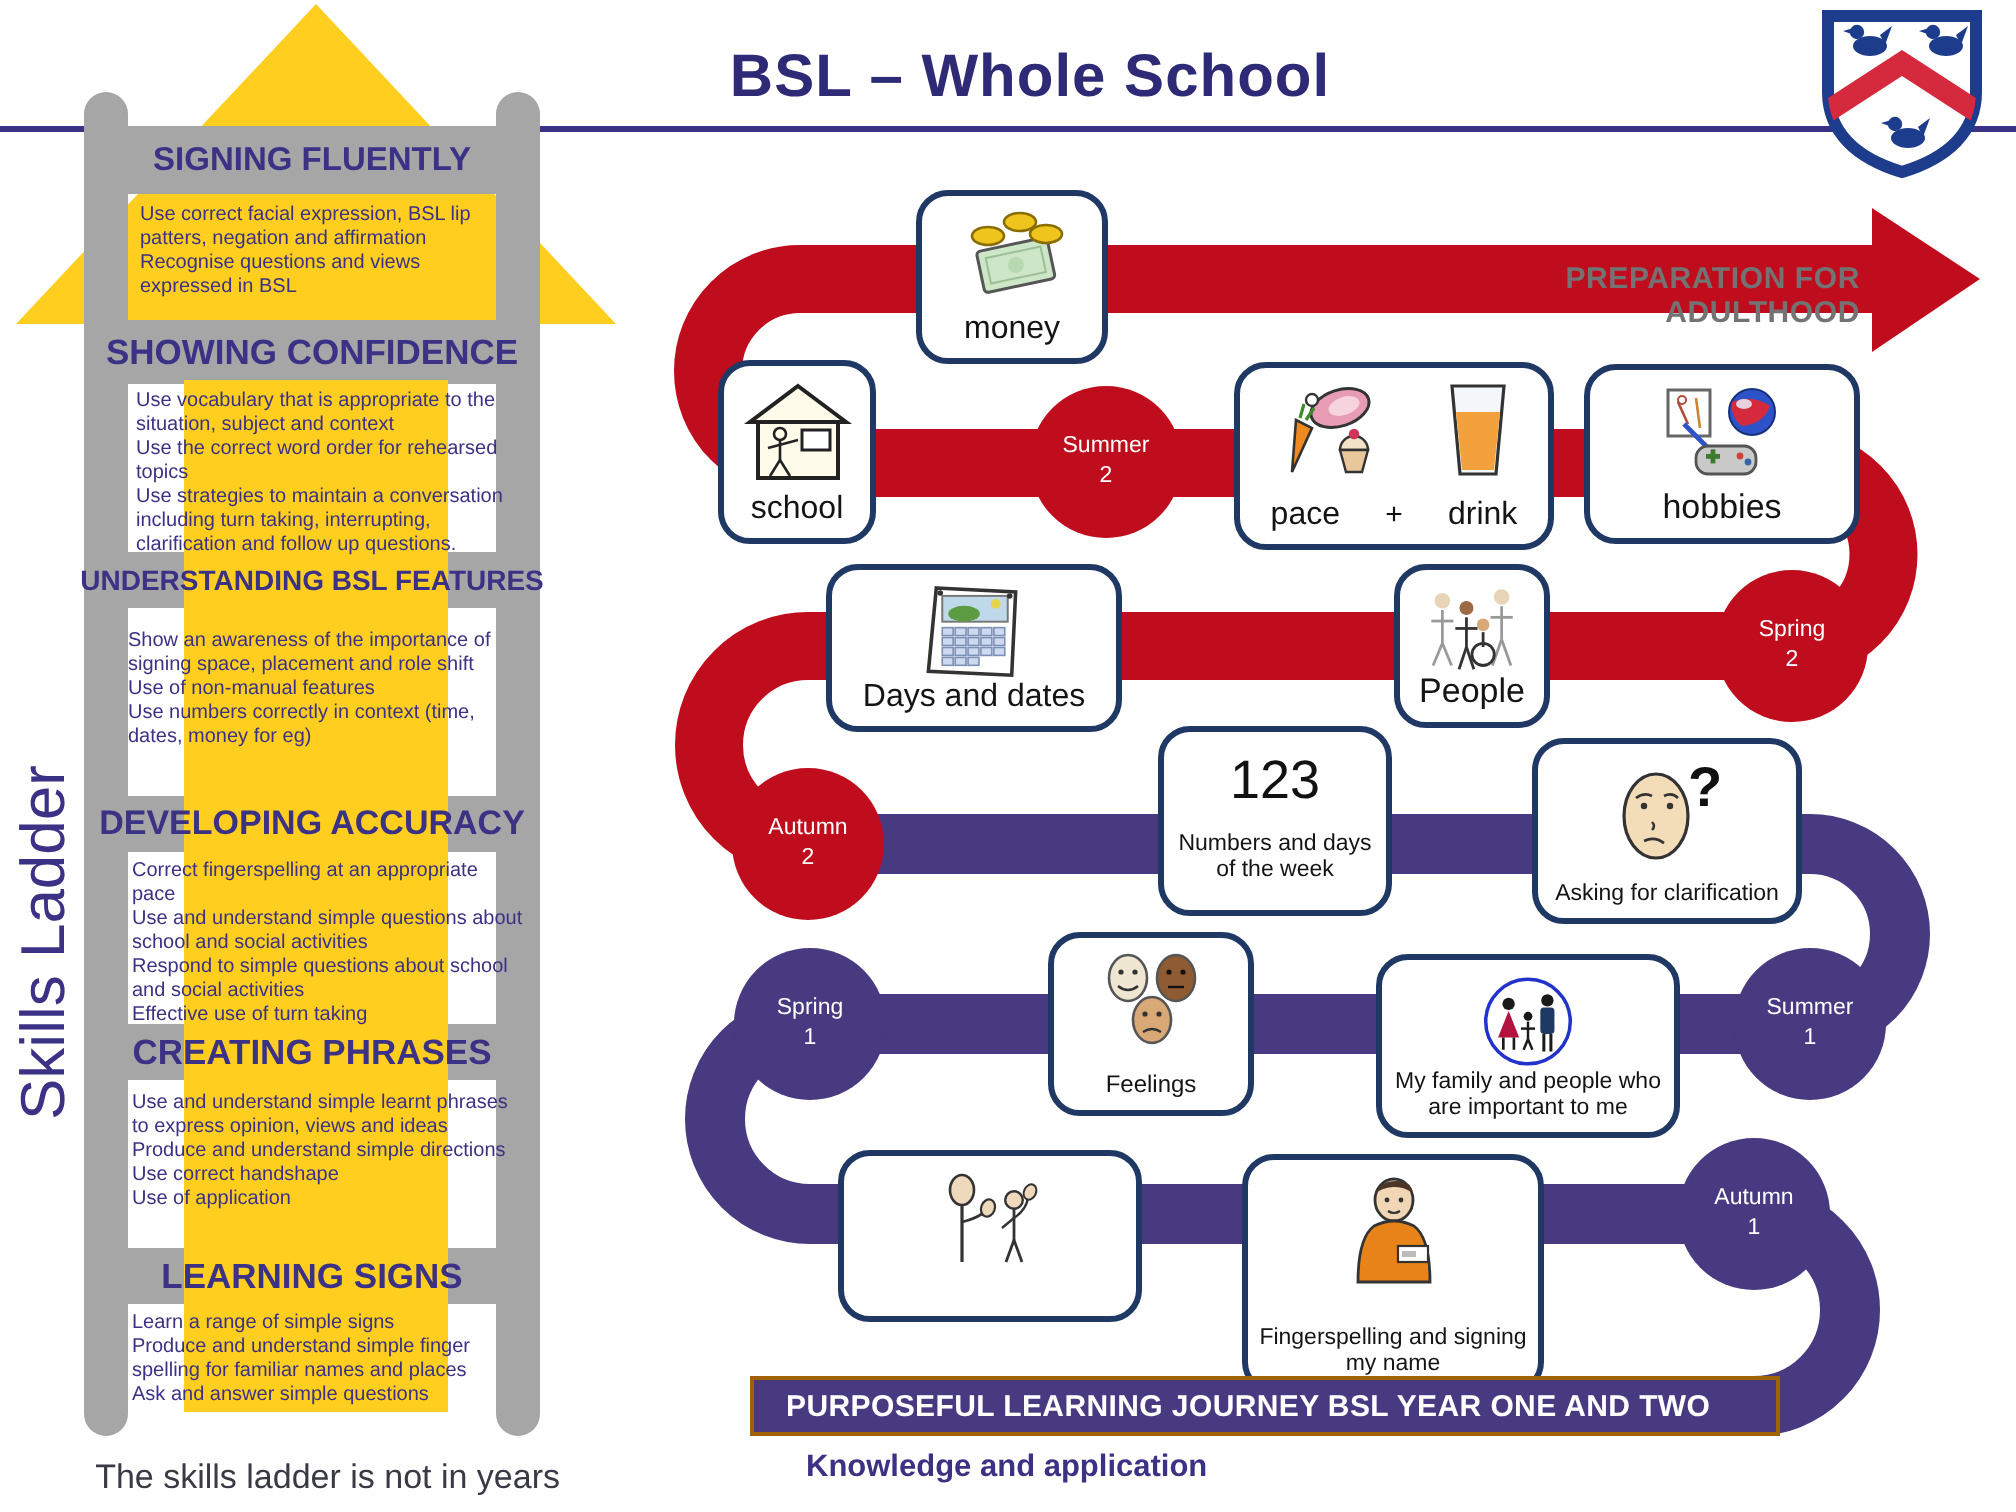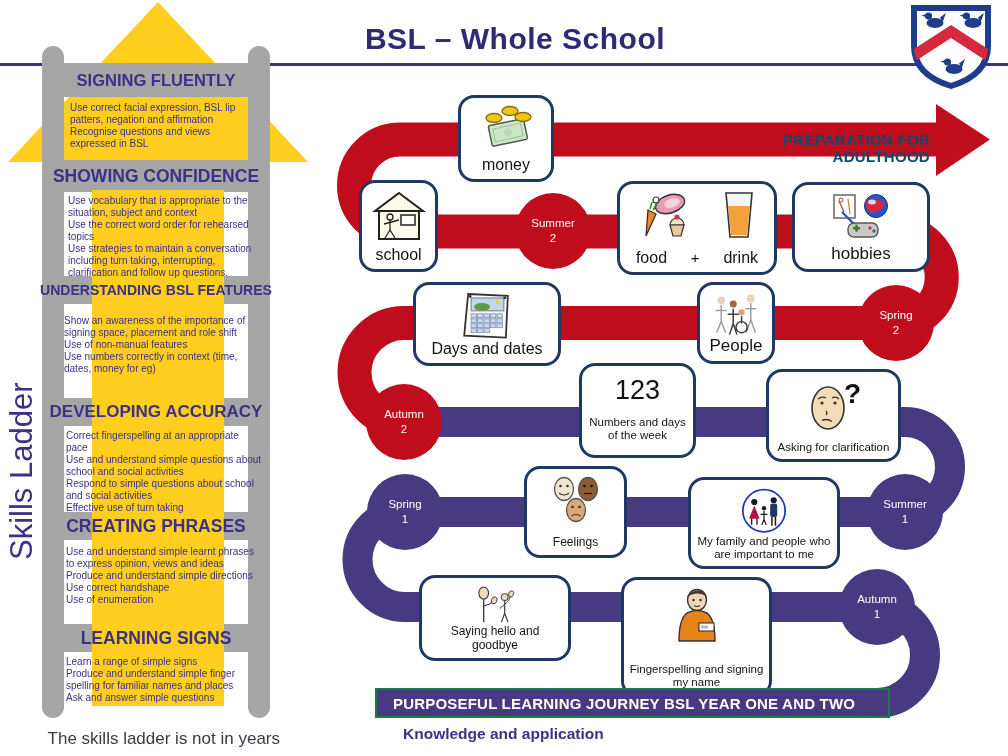--- a/index.html
+++ b/index.html
@@ -21,30 +21,30 @@
   .rung{left:42px;width:228px;background:#A6A6A6;z-index:2;}
   .lad-head{left:42px;width:228px;text-align:center;color:#3B3185;font-weight:bold;z-index:4;
             display:flex;align-items:center;justify-content:center;white-space:nowrap;}
   .lad-body{color:#3B3185;font-size:10px;line-height:1.2;z-index:4;}
   .lad-body div{margin:0;}
   #side-label{left:4px;top:560px;width:262px;transform:rotate(-90deg);transform-origin:0 0;
               color:#3B3185;font-size:31px;z-index:4;}
   #footnote{left:20px;top:729px;width:260px;text-align:right;color:#3A3A45;font-size:17px;z-index:4;}
   
   #path-svg{left:0;top:0;z-index:1;}
-  #top-banner-label{left:688px;top:131px;width:242px;text-align:right;color:#0c4a6e;font-weight:bold;
+  #top-banner-label{left:688px;top:131px;width:242px;text-align:right;color:#737373;font-weight:bold;
                     font-size:15px;letter-spacing:.3px;z-index:2;}
   .season{width:76px;height:76px;border-radius:50%;color:#fff;display:flex;flex-direction:column;
           align-items:center;justify-content:center;font-size:11.5px;line-height:1.3;z-index:2;text-align:center;}
   .season.red{background:#C00D1D;} .season.purple{background:#473A80;}
   .node{background:#fff;border:3px solid #1F3864;border-radius:16px;display:flex;flex-direction:column;
         align-items:center;justify-content:space-between;padding:7px 4px 5px 4px;box-sizing:border-box;z-index:3;}
   .node .lbl{color:#141414;text-align:center;line-height:1.15;}
   #node-food-drink .icons, #node-food-drink .labels{display:flex;width:100%;justify-content:space-around;align-items:center;}
-  #bottom-banner{left:375px;top:688px;width:515px;height:30px;background:#473A80;border:2px solid #15803d;
+  #bottom-banner{left:375px;top:688px;width:515px;height:30px;background:#473A80;border:2px solid #a16207;
                  box-sizing:border-box;display:flex;align-items:center;z-index:3;}
   #bottom-banner span{color:#fff;font-weight:bold;font-size:15px;padding-left:16px;letter-spacing:.2px;white-space:nowrap;}
   #bottom-caption{left:403px;top:725px;font-size:15.5px;font-weight:bold;color:#3B3185;z-index:3;}
   .big123{font-size:27px;color:#111;margin-top:2px;}
 </style>
 </head>
 <body>
 
 <div class="abs" id="rule-line"></div>
 <div class="abs" id="page-title">BSL – Whole School</div>
@@ -86,21 +86,21 @@
 <div class="abs lad-body" style="left:66px;top:430px;width:196px;">
   <div>Correct fingerspelling at an appropriate pace</div>
   <div>Use and understand simple questions about school and social activities</div>
   <div>Respond to simple questions about school and social activities</div>
   <div>Effective use of turn taking</div>
 </div>
 <div class="abs lad-body" style="left:66px;top:546px;width:196px;">
   <div>Use and understand simple learnt phrases to express opinion, views and ideas</div>
   <div>Produce and understand simple directions</div>
   <div>Use correct handshape</div>
-  <div>Use of enumeration</div>
+  <div>Use of application</div>
 </div>
 <div class="abs lad-body" style="left:66px;top:656px;width:192px;">
   <div>Learn a range of simple signs</div>
   <div>Produce and understand simple finger spelling for familiar names and places</div>
   <div>Ask and answer simple questions</div>
 </div>
 
 <div class="abs" id="side-label">Skills Ladder</div>
 <div class="abs" id="footnote">The skills ladder is not in years</div>
 
@@ -177,21 +177,21 @@
       <path d="M31 34 a7 7 0 0 1 14 0 z" fill="#F2E3C8" stroke="#333" stroke-width="1.2"></path>
       <polygon points="31,34 45,34 42,45 34,45" fill="#E8C79A" stroke="#333" stroke-width="1.2"></polygon>
       <circle cx="38" cy="26" r="2.6" fill="#D1335B"></circle>
     </svg>
     <svg width="32" height="48" viewBox="0 0 32 48">
       <polygon points="3,2 29,2 25,46 7,46" fill="#F4F7FA" stroke="#333" stroke-width="1.6"></polygon>
       <polygon points="5,15 27,15 24,44 8,44" fill="#F2A13C"></polygon>
     </svg>
   </div>
   <div class="labels">
-    <span class="lbl" style="font-size:16px;">food</span>
+    <span class="lbl" style="font-size:16px;">pace</span>
     <span class="lbl" style="font-size:15px;">+</span>
     <span class="lbl" style="font-size:16px;">drink</span>
   </div>
 </div>
 
 <div class="abs node" style="left:792px;top:182px;width:138px;height:90px;">
   <svg width="66" height="48" viewBox="0 0 66 48">
     <rect x="6" y="3" width="21" height="23" fill="#fff" stroke="#666" stroke-width="1.5"></rect>
     <line x1="11" y1="9" x2="16" y2="20" stroke="#B04A3A" stroke-width="1.3"></line>
     <circle cx="13" cy="8" r="2" fill="none" stroke="#B04A3A" stroke-width="1"></circle>
@@ -333,21 +333,20 @@
     <path d="M18 26 q8 -2 11 -5" stroke="#333" stroke-width="1.4" fill="none"></path>
     <ellipse cx="31" cy="19" rx="3.4" ry="4.4" fill="#EFD9BC" stroke="#333" stroke-width="1.1" transform="rotate(20 31 19)"></ellipse>
     <circle cx="44" cy="15" r="4.4" fill="#EFD9BC" stroke="#333" stroke-width="1.2"></circle>
     <line x1="44" y1="19.5" x2="44" y2="35" stroke="#333" stroke-width="1.4"></line>
     <line x1="44" y1="24" x2="38" y2="29" stroke="#333" stroke-width="1.2"></line>
     <path d="M44 24 q6 -4 7 -10" stroke="#333" stroke-width="1.2" fill="none"></path>
     <ellipse cx="52" cy="11" rx="3" ry="4" fill="#EFD9BC" stroke="#333" stroke-width="1" transform="rotate(25 52 11)"></ellipse>
     <line x1="44" y1="35" x2="40" y2="46" stroke="#333" stroke-width="1.4"></line>
     <line x1="44" y1="35" x2="48" y2="46" stroke="#333" stroke-width="1.4"></line>
   </svg>
-  <div class="lbl" style="font-size:12px;">Saying hello and goodbye</div>
 </div>
 
 <div class="abs node" style="left:621px;top:577px;width:151px;height:120px;">
   <svg width="56" height="56" viewBox="0 0 56 56">
     <ellipse cx="28" cy="13" rx="9.5" ry="10.5" fill="#F0D6B4" stroke="#333" stroke-width="1.4"></ellipse>
     <path d="M18.5 10 q3 -7 12 -6.5 q6 .5 7 6 q-5 -3.5 -10 -3 q-6 .5 -9 3.5 z" fill="#4A3526"></path>
     <circle cx="24.5" cy="13" r="1.2" fill="#333"></circle>
       <circle cx="31.5" cy="13" r="1.2" fill="#333"></circle>
     <path d="M25 18.5 q3 2 6 0" stroke="#333" stroke-width="1.1" fill="none"></path>
     <path d="M10 54 q0 -22 8 -28 q10 -5 20 0 q8 6 8 28 z" fill="#E8831A" stroke="#333" stroke-width="1.4"></path>

